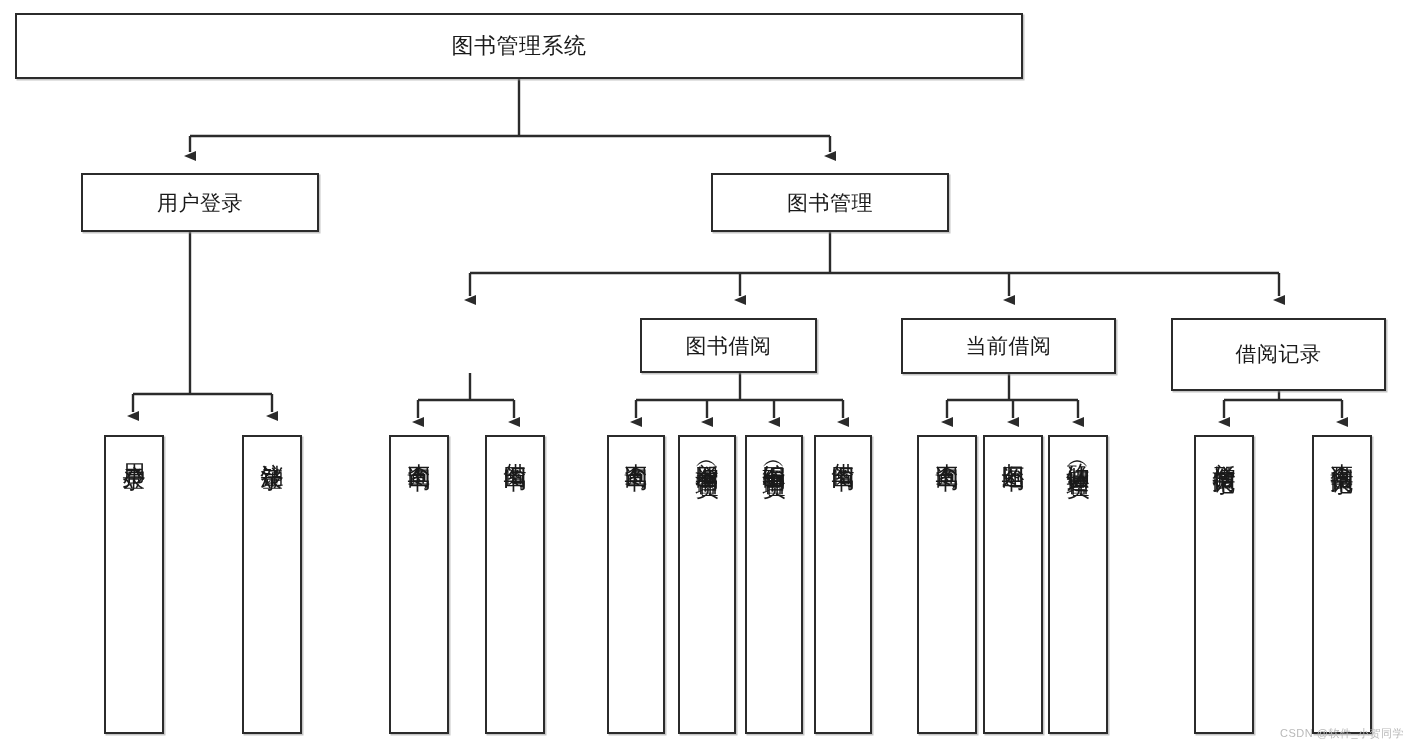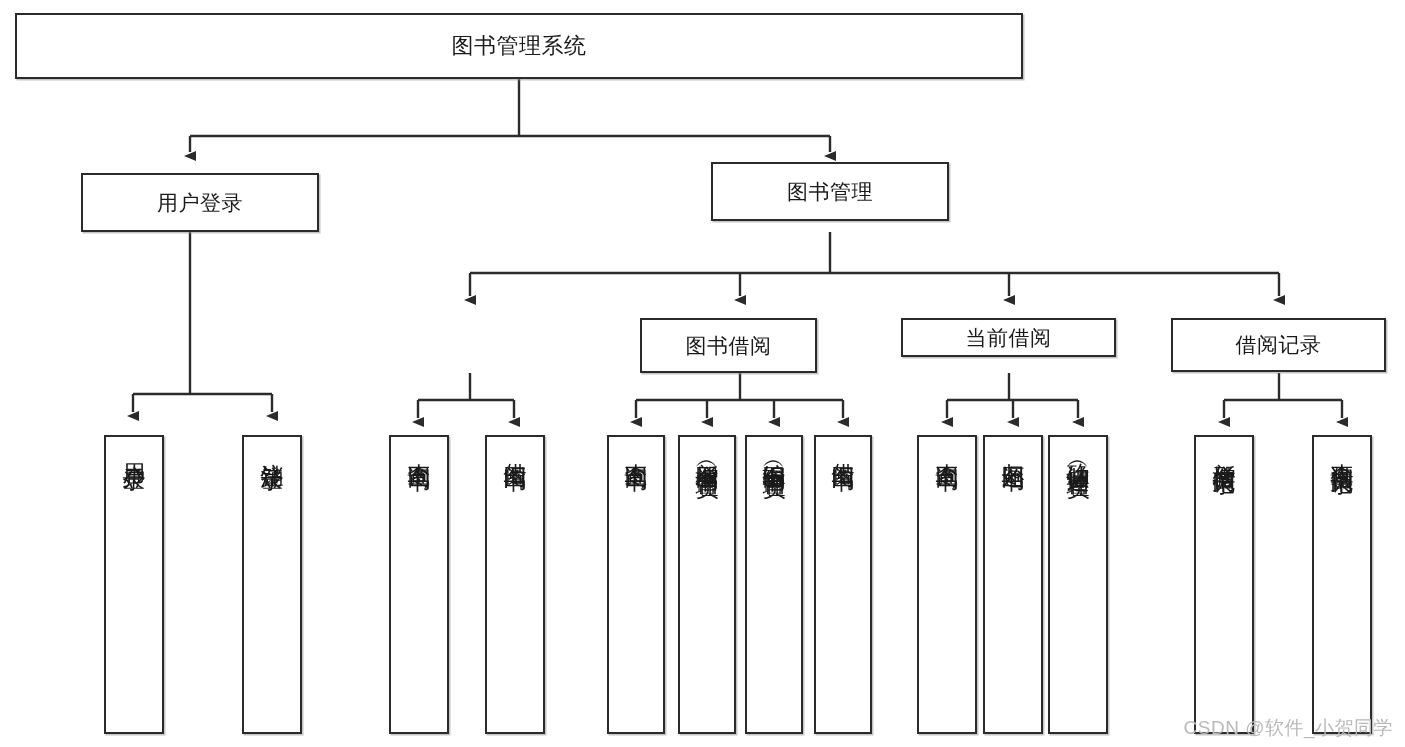--- a/index.html
+++ b/index.html
@@ -57,23 +57,23 @@
   .node.v .label {
     writing-mode: vertical-rl;
     text-orientation: upright;
     font-size: 23px;
     line-height: 1.08;
     letter-spacing: 2px;
     white-space: nowrap;
   }
   .watermark {
     position: absolute;
-    right: 12px;
+    right: 1px;
     bottom: 6px;
-    font-size: 19px;
+    font-size: 11px;
     color: #b9b9b9;
     letter-spacing: 0.5px;
     white-space: nowrap;
   }
 </style>
 </head>
 <body>
 
 <div id="canvas">
 
@@ -128,31 +128,31 @@
     </g>
   </svg>
 
   <div class="node h root" style="left:15px; top:13px; width:1008px; height:66px;">
     <span class="label">图书管理系统</span>
   </div>
 
   <div class="node h" style="left:81px; top:173px; width:238px; height:59px;">
     <span class="label">用户登录</span>
   </div>
-  <div class="node h" style="left:711px; top:162px; width:238px; height:59px;">
+  <div class="node h" style="left:711px; top:173px; width:238px; height:59px;">
     <span class="label">图书管理</span>
   </div>
 
   <div class="node h" style="left:632px; top:318px; width:177px; height:55px;margin-left:8px;">
     <span class="label">图书借阅</span>
   </div>
-  <div class="node h" style="left:901px; top:318px; width:215px; height:39px;">
+  <div class="node h" style="left:901px; top:318px; width:215px; height:56px;">
     <span class="label">当前借阅</span>
   </div>
-  <div class="node h" style="left:1171px; top:318px; width:215px; height:54px;">
+  <div class="node h" style="left:1171px; top:318px; width:215px; height:73px;font-family:Liberation Serif, serif;">
     <span class="label">借阅记录</span>
   </div>
 
   <div class="node v" style="left:104px; top:435px; width:60px; height:299px;">
     <span class="label">用户登录</span>
   </div>
   <div class="node v" style="left:242px; top:435px; width:60px; height:299px;">
     <span class="label">注销登录</span>
   </div>
 

